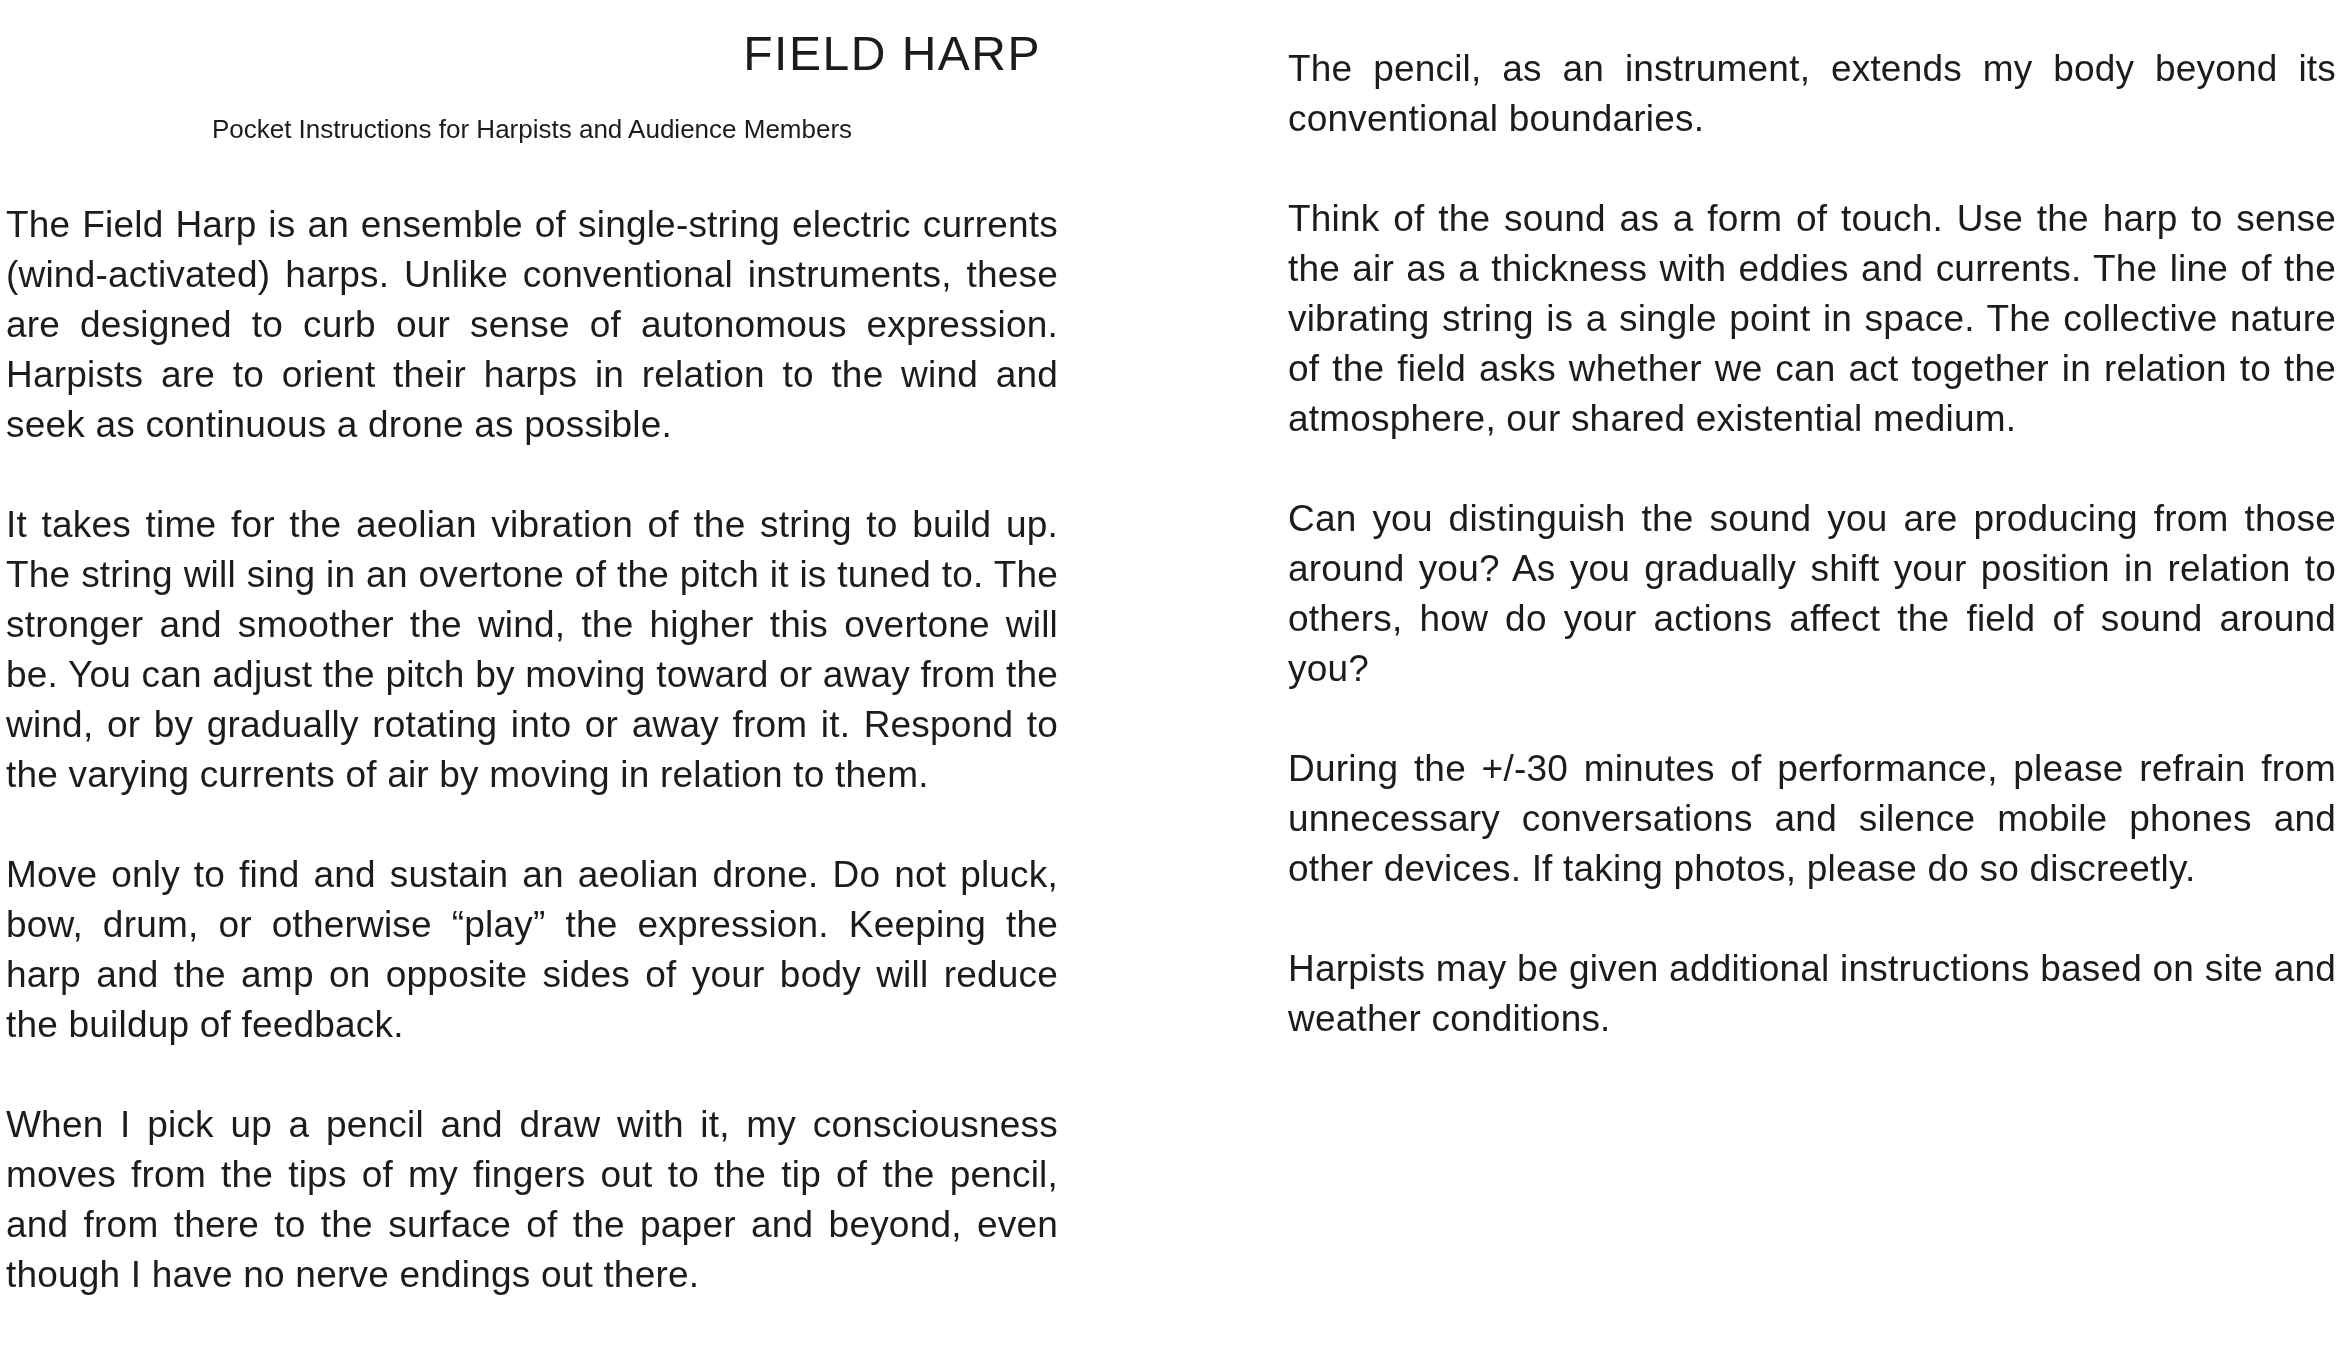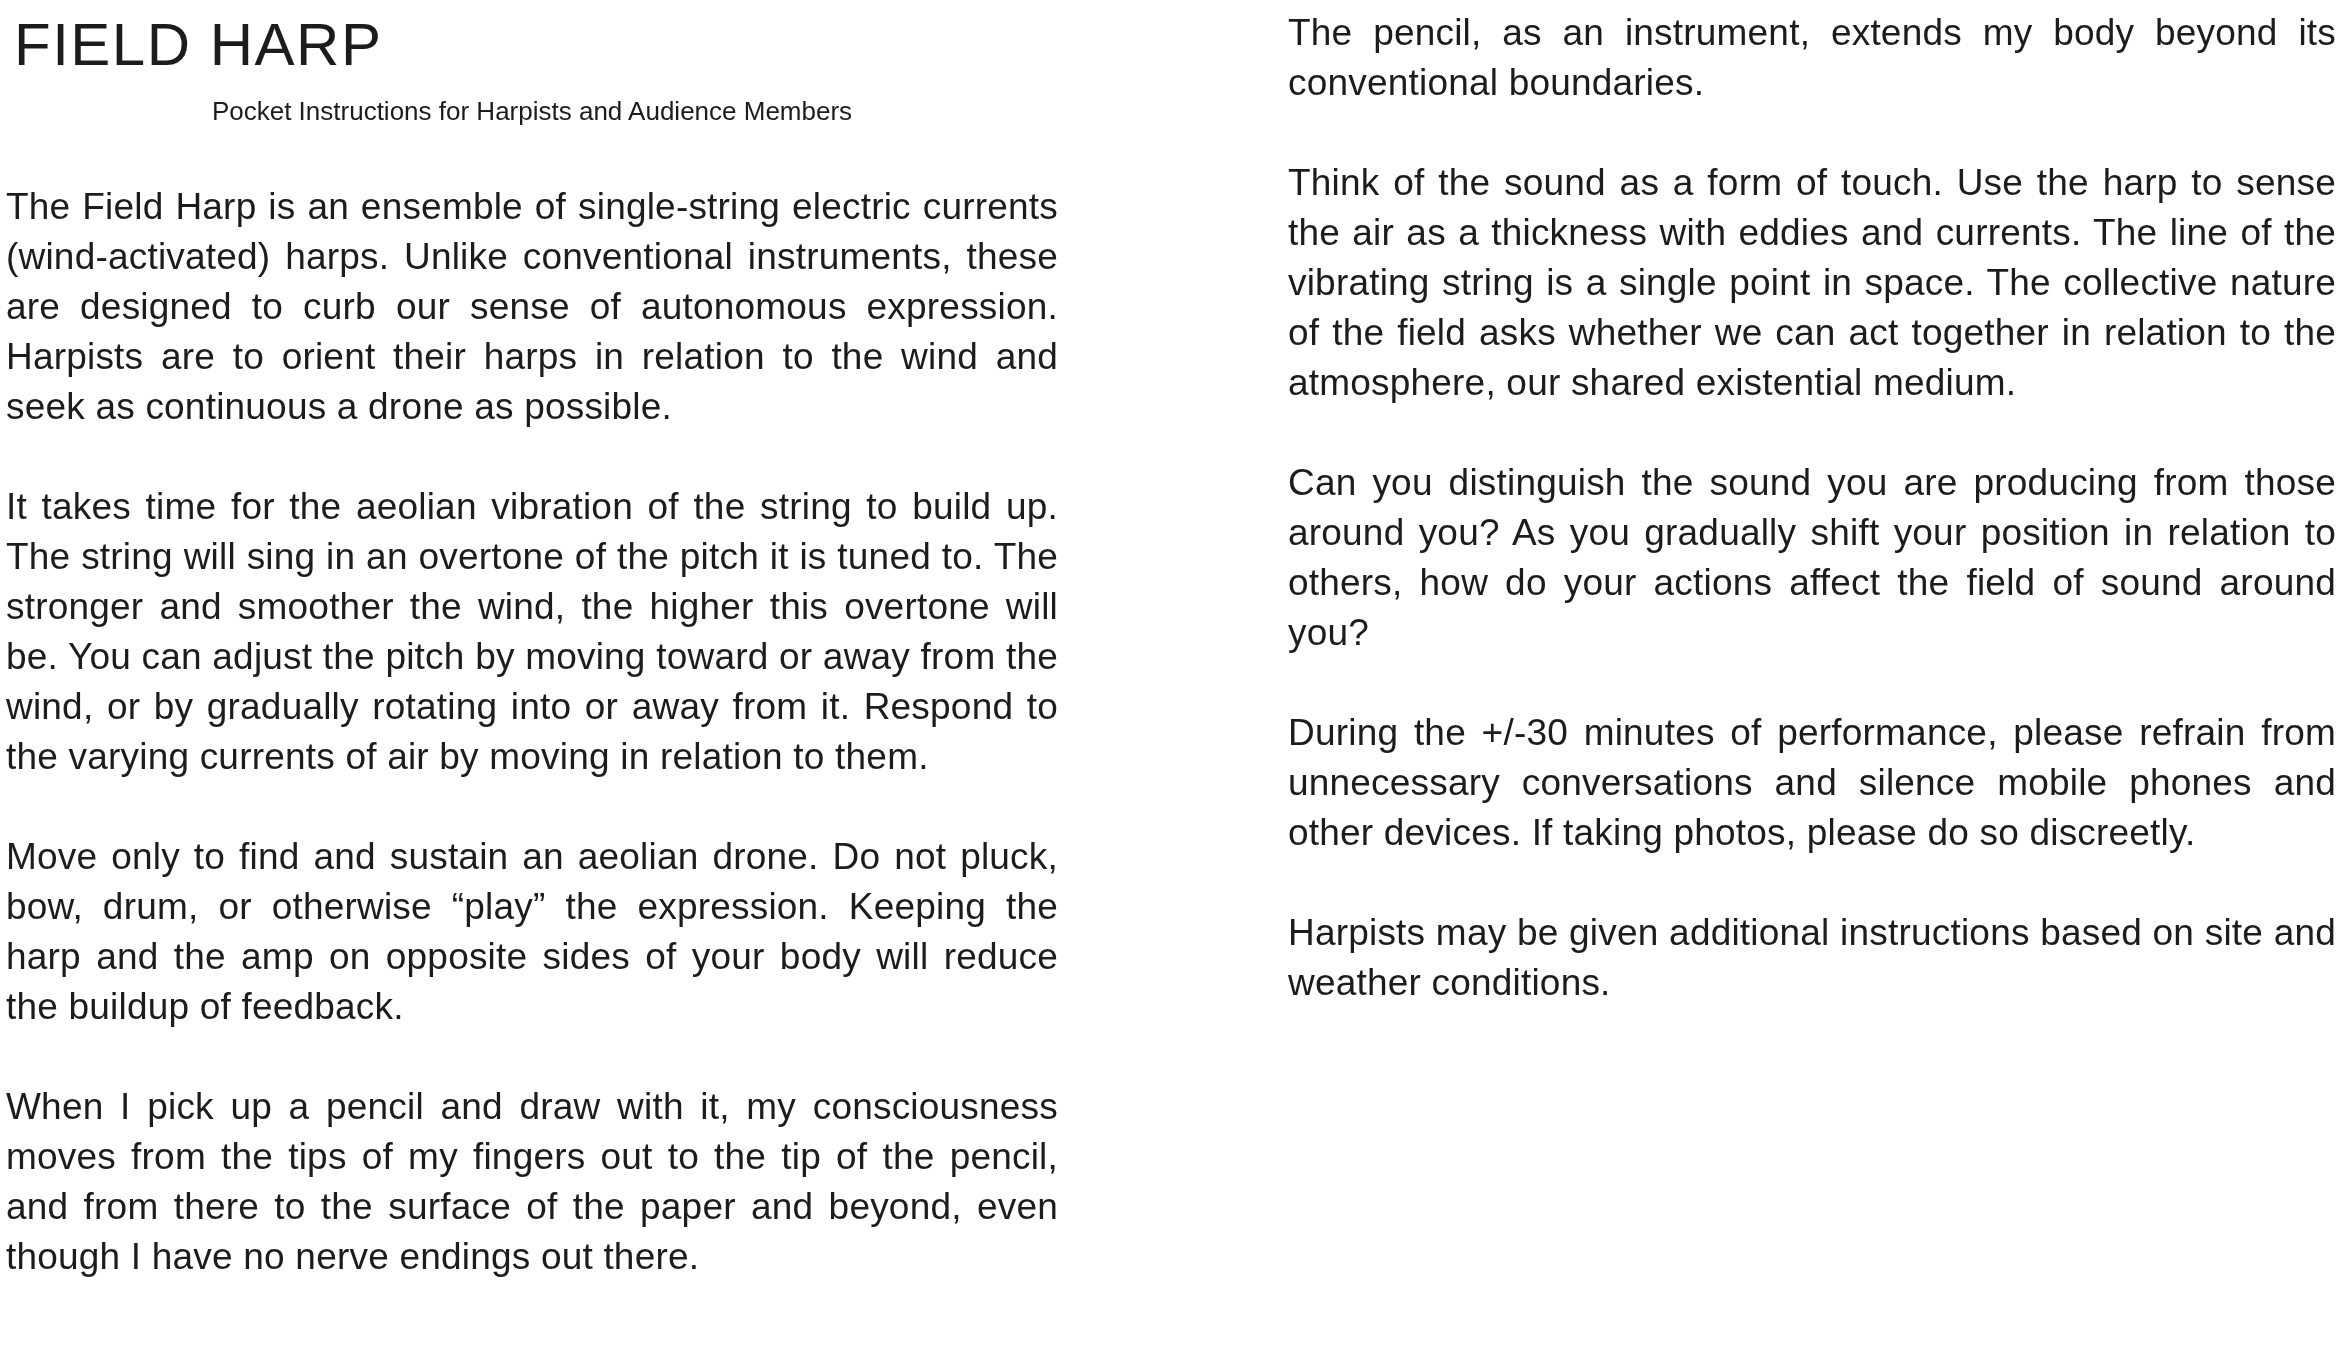--- a/index.html
+++ b/index.html
@@ -20,28 +20,28 @@
     width: 2336px;
     height: 1359px;
     padding: 8px 0 0 6px;
     box-sizing: border-box;
     gap: 230px;
   }
   .col {
     box-sizing: border-box;
   }
   .col-left  { width: 1052px; }
-  .col-right { width: 1048px; }
+  .col-right { width: 1048px; margin-top: 36px; }
   .doc-title {
-    font-size: 60px;
+    font-size: 48px;
     line-height: 58px;
     font-weight: 400;
     letter-spacing: 1.5px;
-    text-align: left;
-    margin: 8px;
+    text-align: right;
+    margin: 17px;
   }
   .doc-subtitle {
     font-size: 26px;
     line-height: 58px;
     font-weight: 400;
     text-align: center;
     white-space: nowrap;
     margin: 0 0 42px 0;
   }
   .para {

